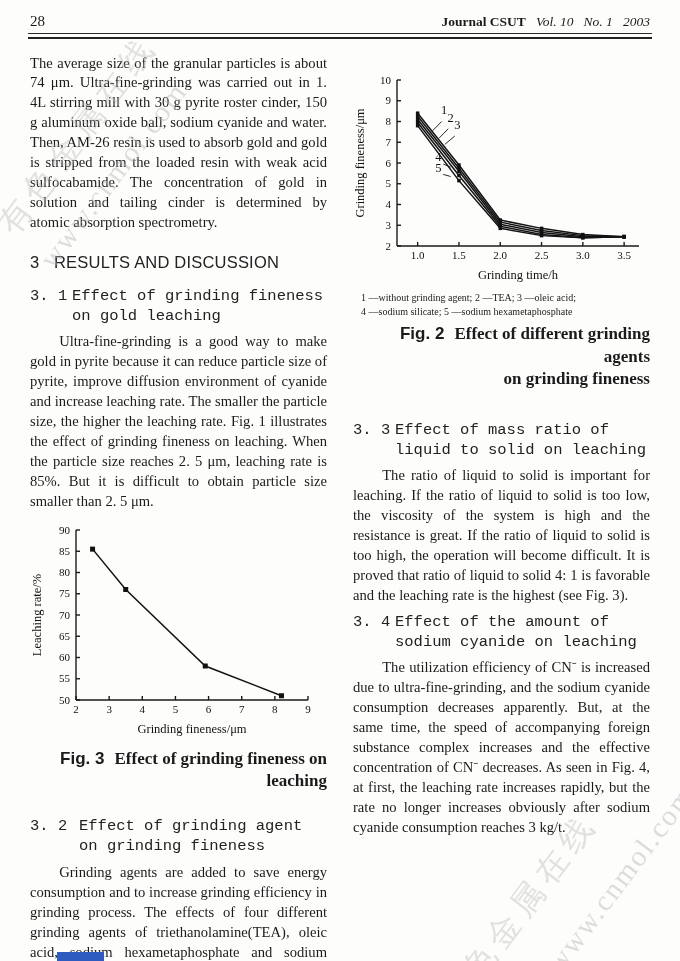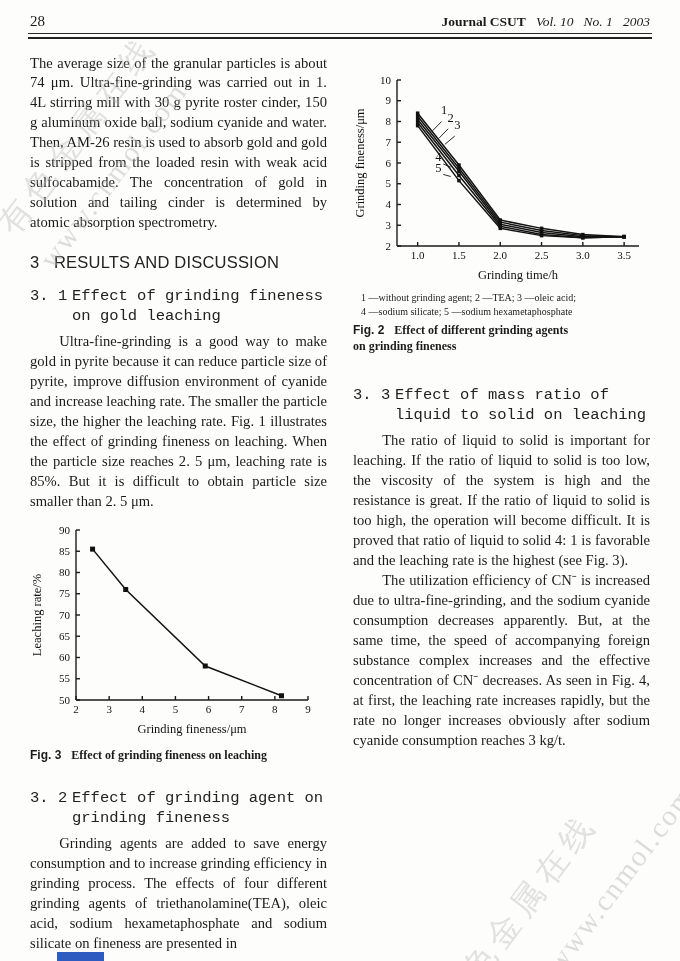--- a/index.html
+++ b/index.html
@@ -36,21 +36,21 @@
   h2.sec .num{flex:0 0 24px;}
   h3.sub{
     font-family:Liberation Mono, monospace;font-weight:400;
     font-size:15.5px;color:#222;margin:9px 0 6px;
     display:flex;text-align:left;line-height:1.3;
   }
   h3.sub .num{flex:0 0 42px;}
   h3.sub .t{flex:1;}
   
   .fig{margin:8px 0 4px;}
-  .figcap{text-align:left;font-size:12px;margin-top:4px;font-weight:bold;line-height:1.3;}
+  .figcap{text-align:right;font-size:17px;margin-top:4px;font-weight:bold;line-height:1.3;}
   .figcap .lbl{font-family:"Liberation Sans",sans-serif;font-weight:bold;margin-right:10px;}
   .fig-legend{font-size:10px;line-height:1.4;text-align:left;margin:2px 0 2px 8px;}
   svg .ax{stroke:#1a1a1a;stroke-width:1.4;fill:none;}
   svg .curve{stroke:#131313;stroke-width:1.5;fill:none;}
   svg .leader{stroke:#131313;stroke-width:.9;}
   svg text{font-family:"Liberation Serif",serif;fill:#111;}
   svg .tick{font-size:11px;}
   svg .axlabel{font-size:12.5px;}
   svg .curvelabel{font-size:12.5px;}
   svg rect.mk{fill:#111;}
@@ -147,21 +147,21 @@
           <rect class="mk" x="60.07142857142857" y="26.625" width="5" height="5"></rect>
           <rect class="mk" x="93.21428571428571" y="67" width="5" height="5"></rect>
           <rect class="mk" x="172.75714285714287" y="143.5" width="5" height="5"></rect>
           <rect class="mk" x="248.98571428571424" y="173.25" width="5" height="5"></rect>
         </svg>
       <div class="figcap">
         <span class="lbl">Fig. 3</span><span>Effect of grinding fineness on leaching</span>
       </div>
     </div>
 
-    <h3 class="sub" style="margin-top:24px;">
+    <h3 class="sub" style="margin-top:24px;gap:7px;">
       <span class="num">3. 2</span>
       <span class="t">Effect of grinding agent on grinding fineness</span>
     </h3>
     <p class="indent">Grinding agents are added to save energy consumption and to increase grinding efficiency in grinding process. The effects of four different grinding agents of triethanolamine(TEA), oleic acid, sodium hexametaphosphate and sodium silicate on fineness are presented in</p>
   </div>
 
   <div class="col">
 
     <div class="fig" style="margin-top:18px;">
       <svg id="fig2-svg" width="296" height="212">
@@ -254,17 +254,21 @@
         <span>on grinding fineness</span>
       </div>
     </div>
 
     <h3 class="sub" style="margin-top:30px;">
       <span class="num">3. 3</span>
       <span class="t">Effect of mass ratio of liquid to solid on leaching</span>
     </h3>
     <p class="indent">The ratio of liquid to solid is important for leaching. If the ratio of liquid to solid is too low, the viscosity of the system is high and the resistance is great. If the ratio of liquid to solid is too high, the operation will become difficult. It is proved that ratio of liquid to solid 4: 1 is favorable and the leaching rate is the highest (see Fig. 3).</p>
 
+    <h3 class="sub" style="margin-top:6px;">
+      <span class="num">3. 4</span>
+      <span class="t">Effect of the amount of sodium cyanide on leaching</span>
+    </h3>
     <p class="indent">The utilization efficiency of CN⁻ is increased due to ultra-fine-grinding, and the sodium cyanide consumption decreases apparently. But, at the same time, the speed of accompanying foreign substance complex increases and the effective concentration of CN⁻ decreases. As seen in Fig. 4, at first, the leaching rate increases rapidly, but the rate no longer increases obviously after sodium cyanide consumption reaches 3 kg/t.</p>
   </div>
 </div>
 
 <div class="blue-bar"></div>
 
 </body></html>

